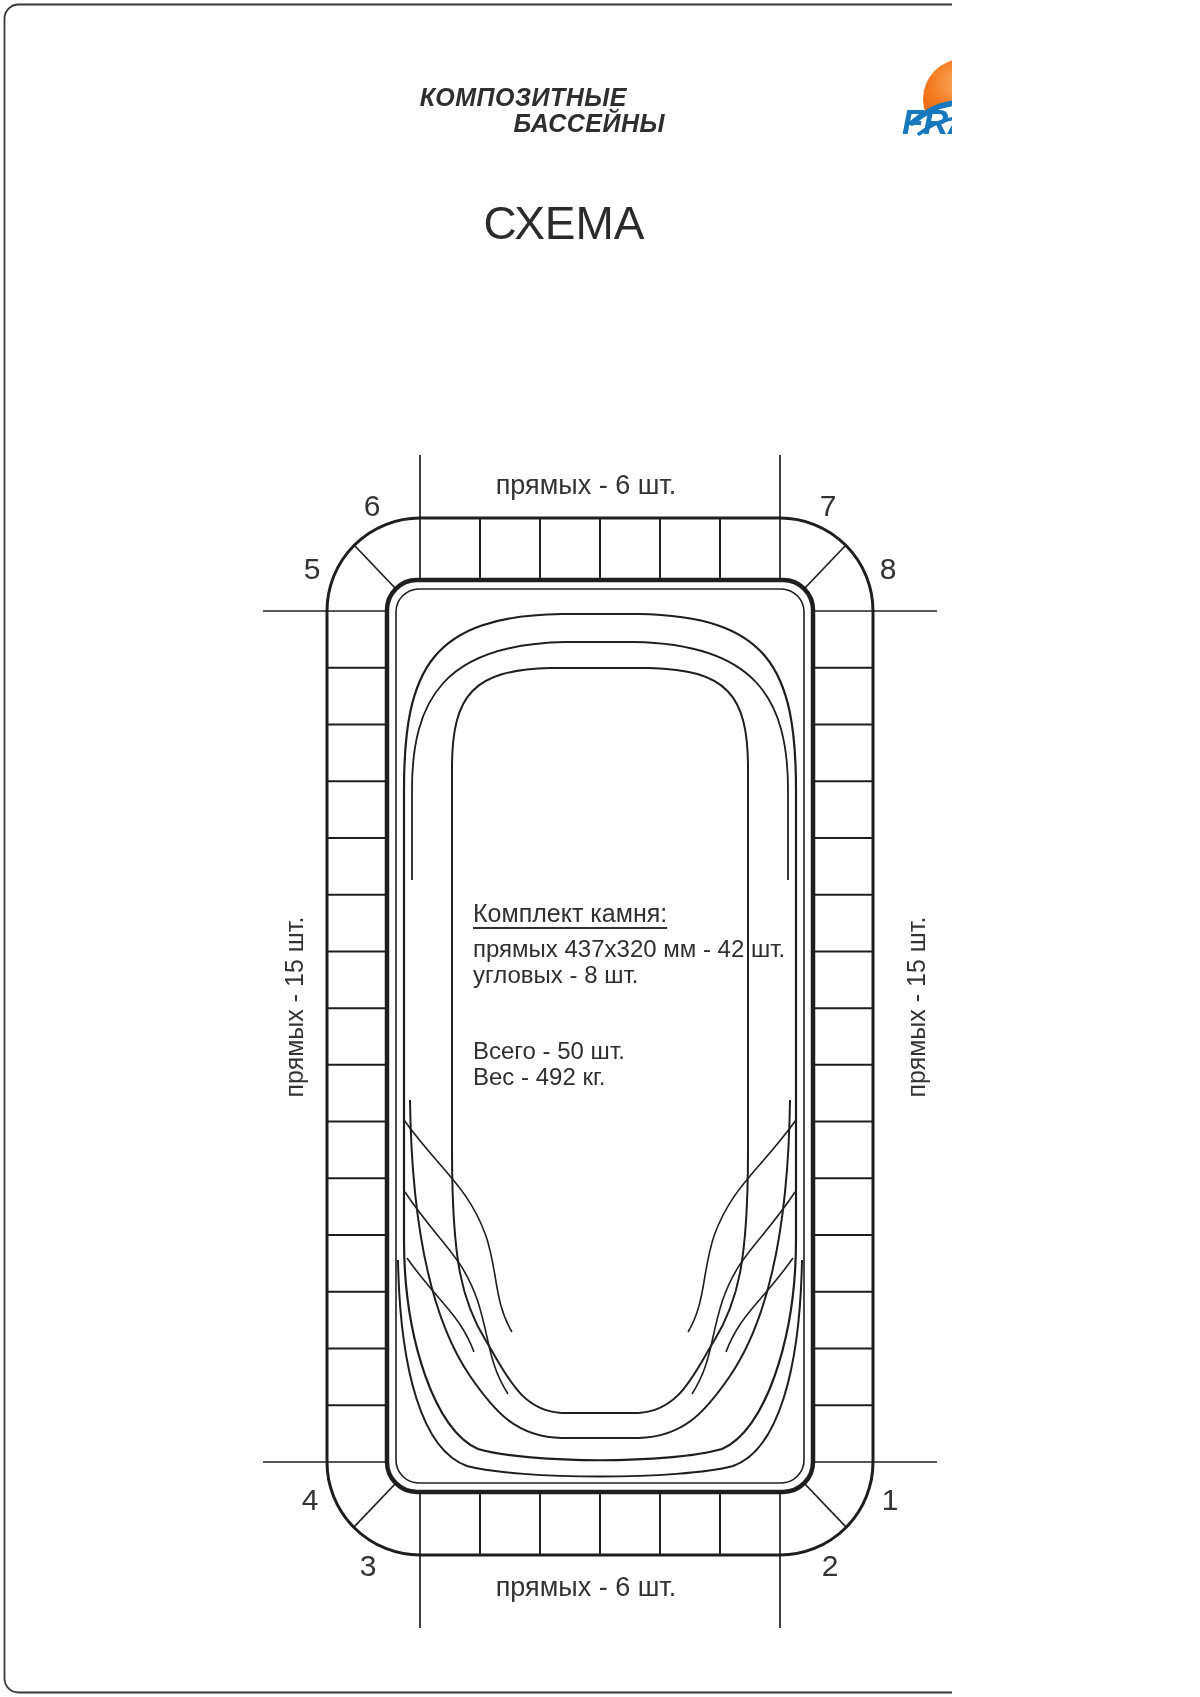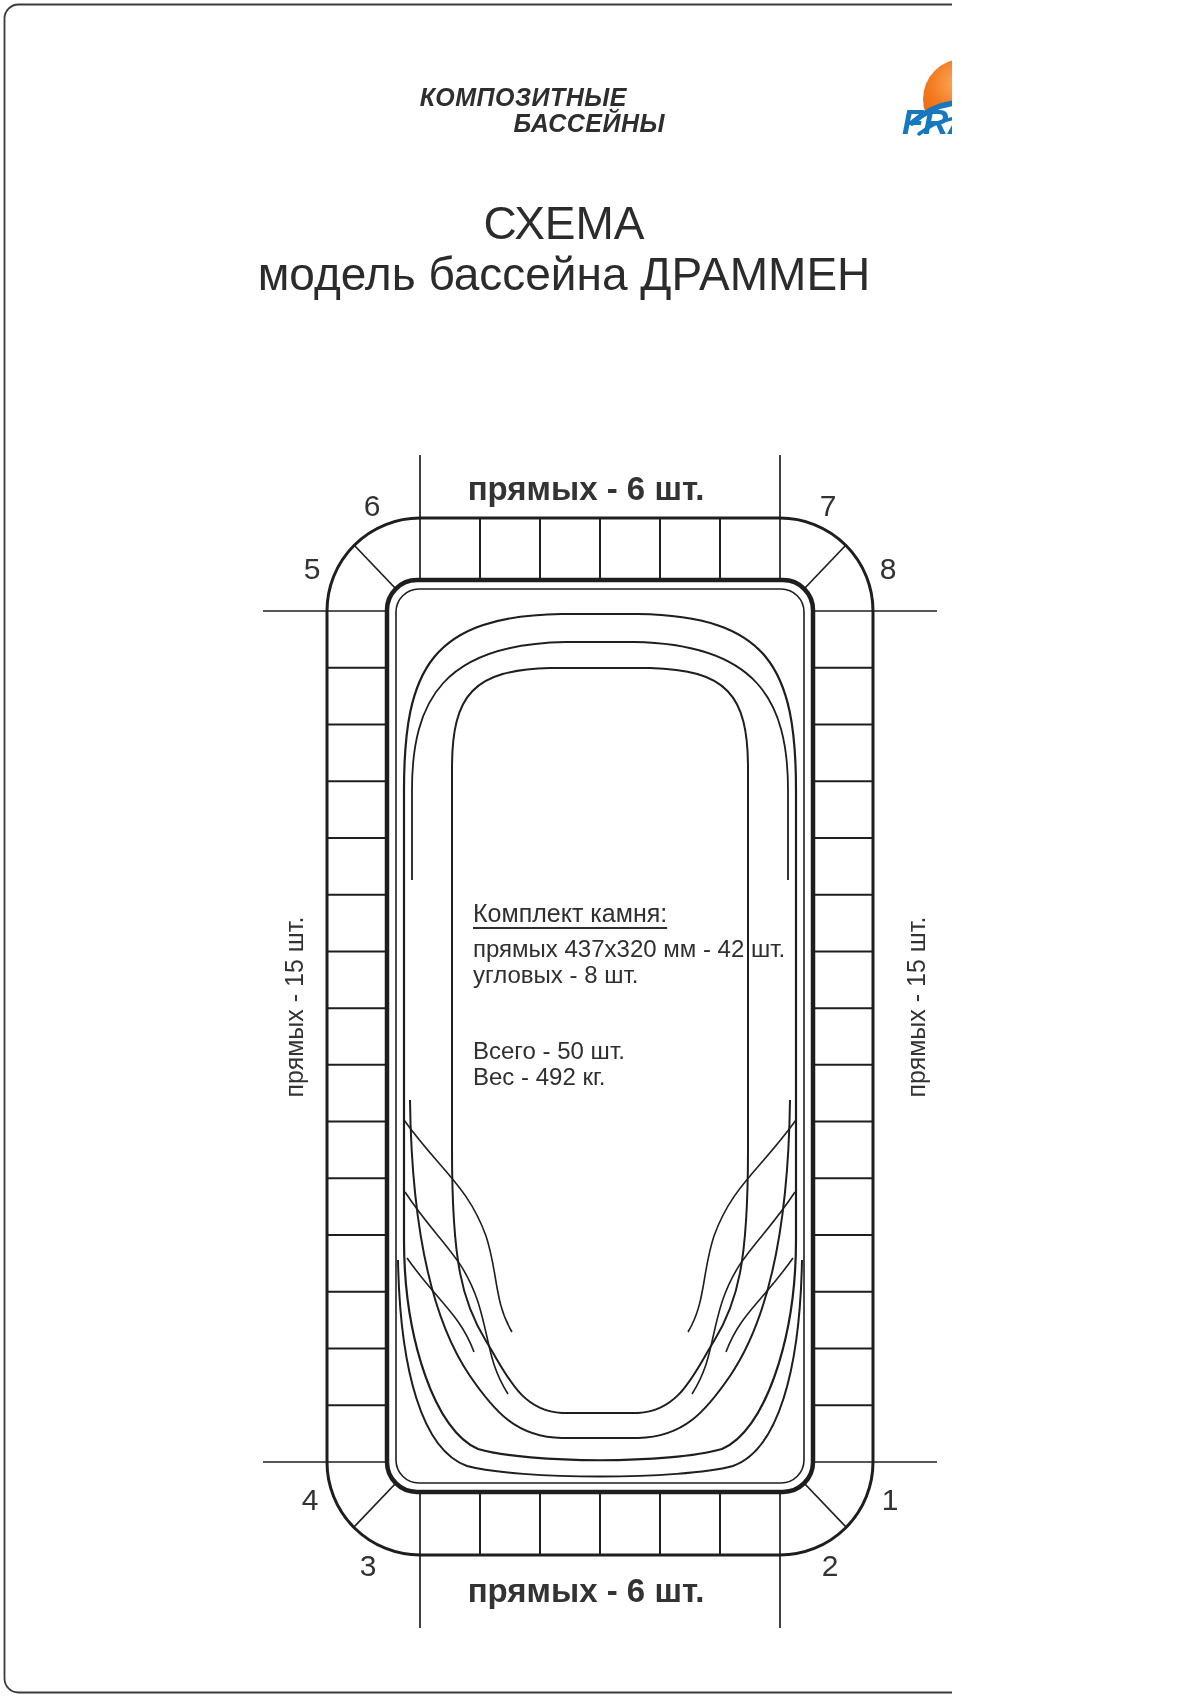--- a/index.html
+++ b/index.html
@@ -12,21 +12,21 @@
   
   .tagline{top:84px;right:287px;text-align:right;font-weight:bold;font-style:italic;
     font-size:25px;line-height:26px;letter-spacing:.5px;}
   .tagline .l1{padding-right:38px;}
   .brand{top:95px;left:902px;font-weight:bold;font-style:italic;font-size:35px;line-height:35px;letter-spacing:-.5px;white-space:nowrap;}
   .brand .reg{font-size:12px;vertical-align:18px;font-style:normal;}
   .brand-sub{top:128px;left:962px;font-size:12.5px;letter-spacing:.6px;}
   
   .title{top:198px;left:0;width:1114px;text-align:center;font-size:46px;line-height:51px;color:#2b2b2b;margin-left:7px;}
   
-  .edge-label{font-size:33px;color:#333;white-space:nowrap;font-weight:bold;}
+  .edge-label{font-size:27px;color:#333;white-space:nowrap;}
   .edge-top{top:470px;left:436px;width:300px;text-align:center;}
   .edge-bottom{top:1572px;left:436px;width:300px;text-align:center;}
   .side-label{font-size:25px;color:#333;white-space:nowrap;width:300px;height:30px;text-align:center;
     transform:rotate(-90deg);}
   .side-left{top:992px;left:145px;}
   .side-right{top:992px;left:767px;}
   .corner-num{font-size:30px;color:#333;width:40px;text-align:center;transform:translate(-20px,-19px);}
   
   .kit{top:900px;left:473px;font-size:24px;line-height:26px;color:#2f2f2f;}
   .kit .head{font-size:25px;text-decoration:underline;text-underline-offset:5px;margin-bottom:10px;}
@@ -143,21 +143,20 @@
     <div class="l1">КОМПОЗИТНЫЕ</div>
     <div class="l2">БАССЕЙНЫ</div>
   </div>
   <div class="abs brand">
     <span style="color:#1878BE">FRAN</span><span style="color:#EF7421">MER</span><span class="reg" style="color:#EF7421">®</span>
   </div>
   <div class="abs brand-sub" style="color:#4c1d95">Composite pools</div>
 
   <div class="abs title">
     <div>СХЕМА</div>
-    <div>модель бассейна ДРАММЕН</div>
   </div>
 
   <div class="abs edge-label edge-top">прямых - 6 шт.</div>
   <div class="abs edge-label edge-bottom">прямых - 6 шт.</div>
   <div class="abs side-label side-left">прямых - 15 шт.</div>
   <div class="abs side-label side-right">прямых - 15 шт.</div>
 
   <div class="abs corner-num" style="left:890px;top:1502px">1</div>
   <div class="abs corner-num" style="left:830px;top:1568px">2</div>
   <div class="abs corner-num" style="left:368px;top:1568px">3</div>

